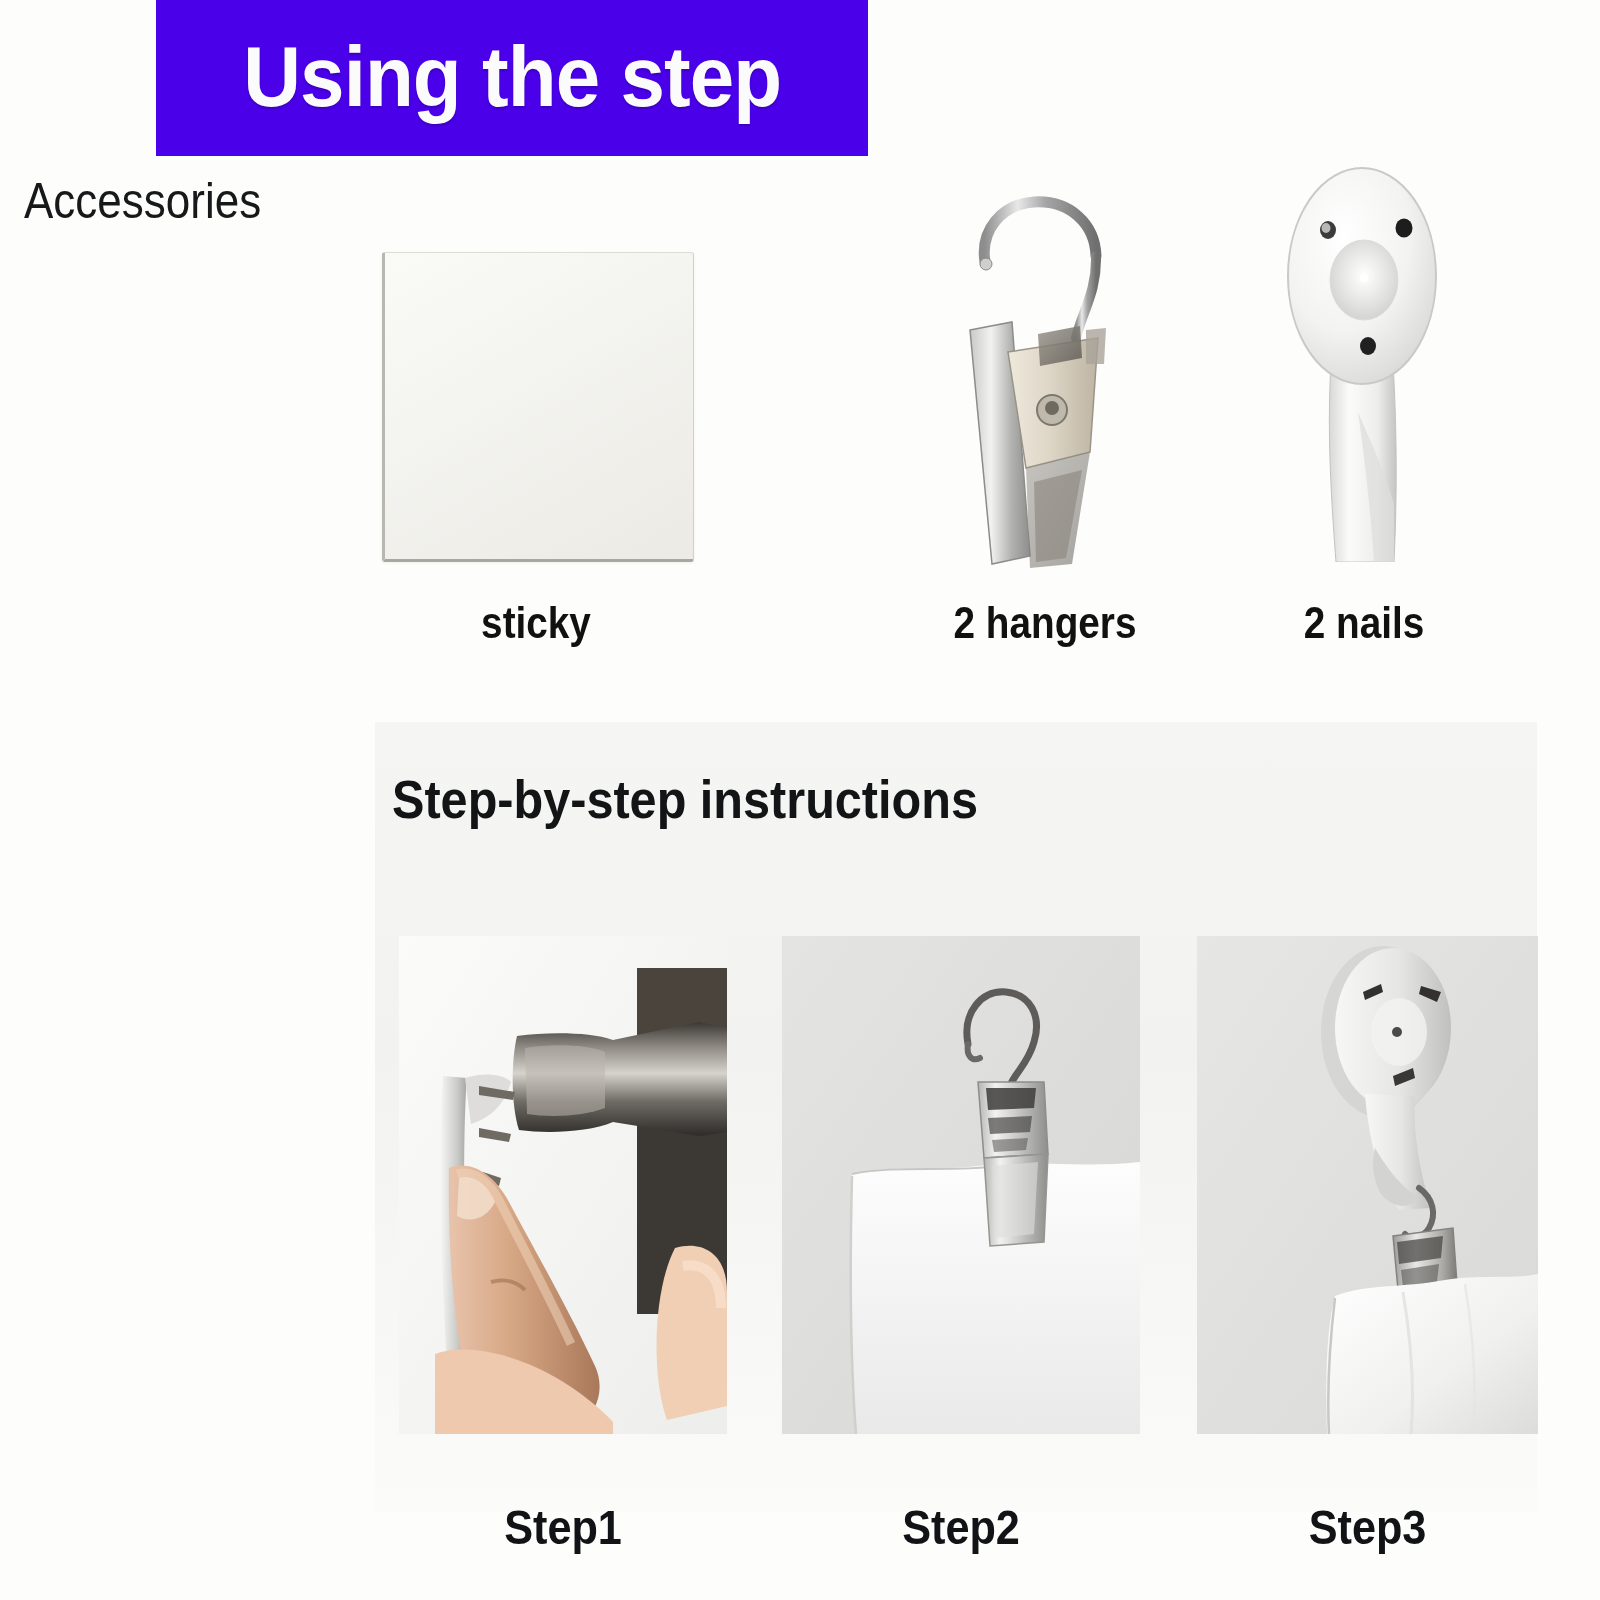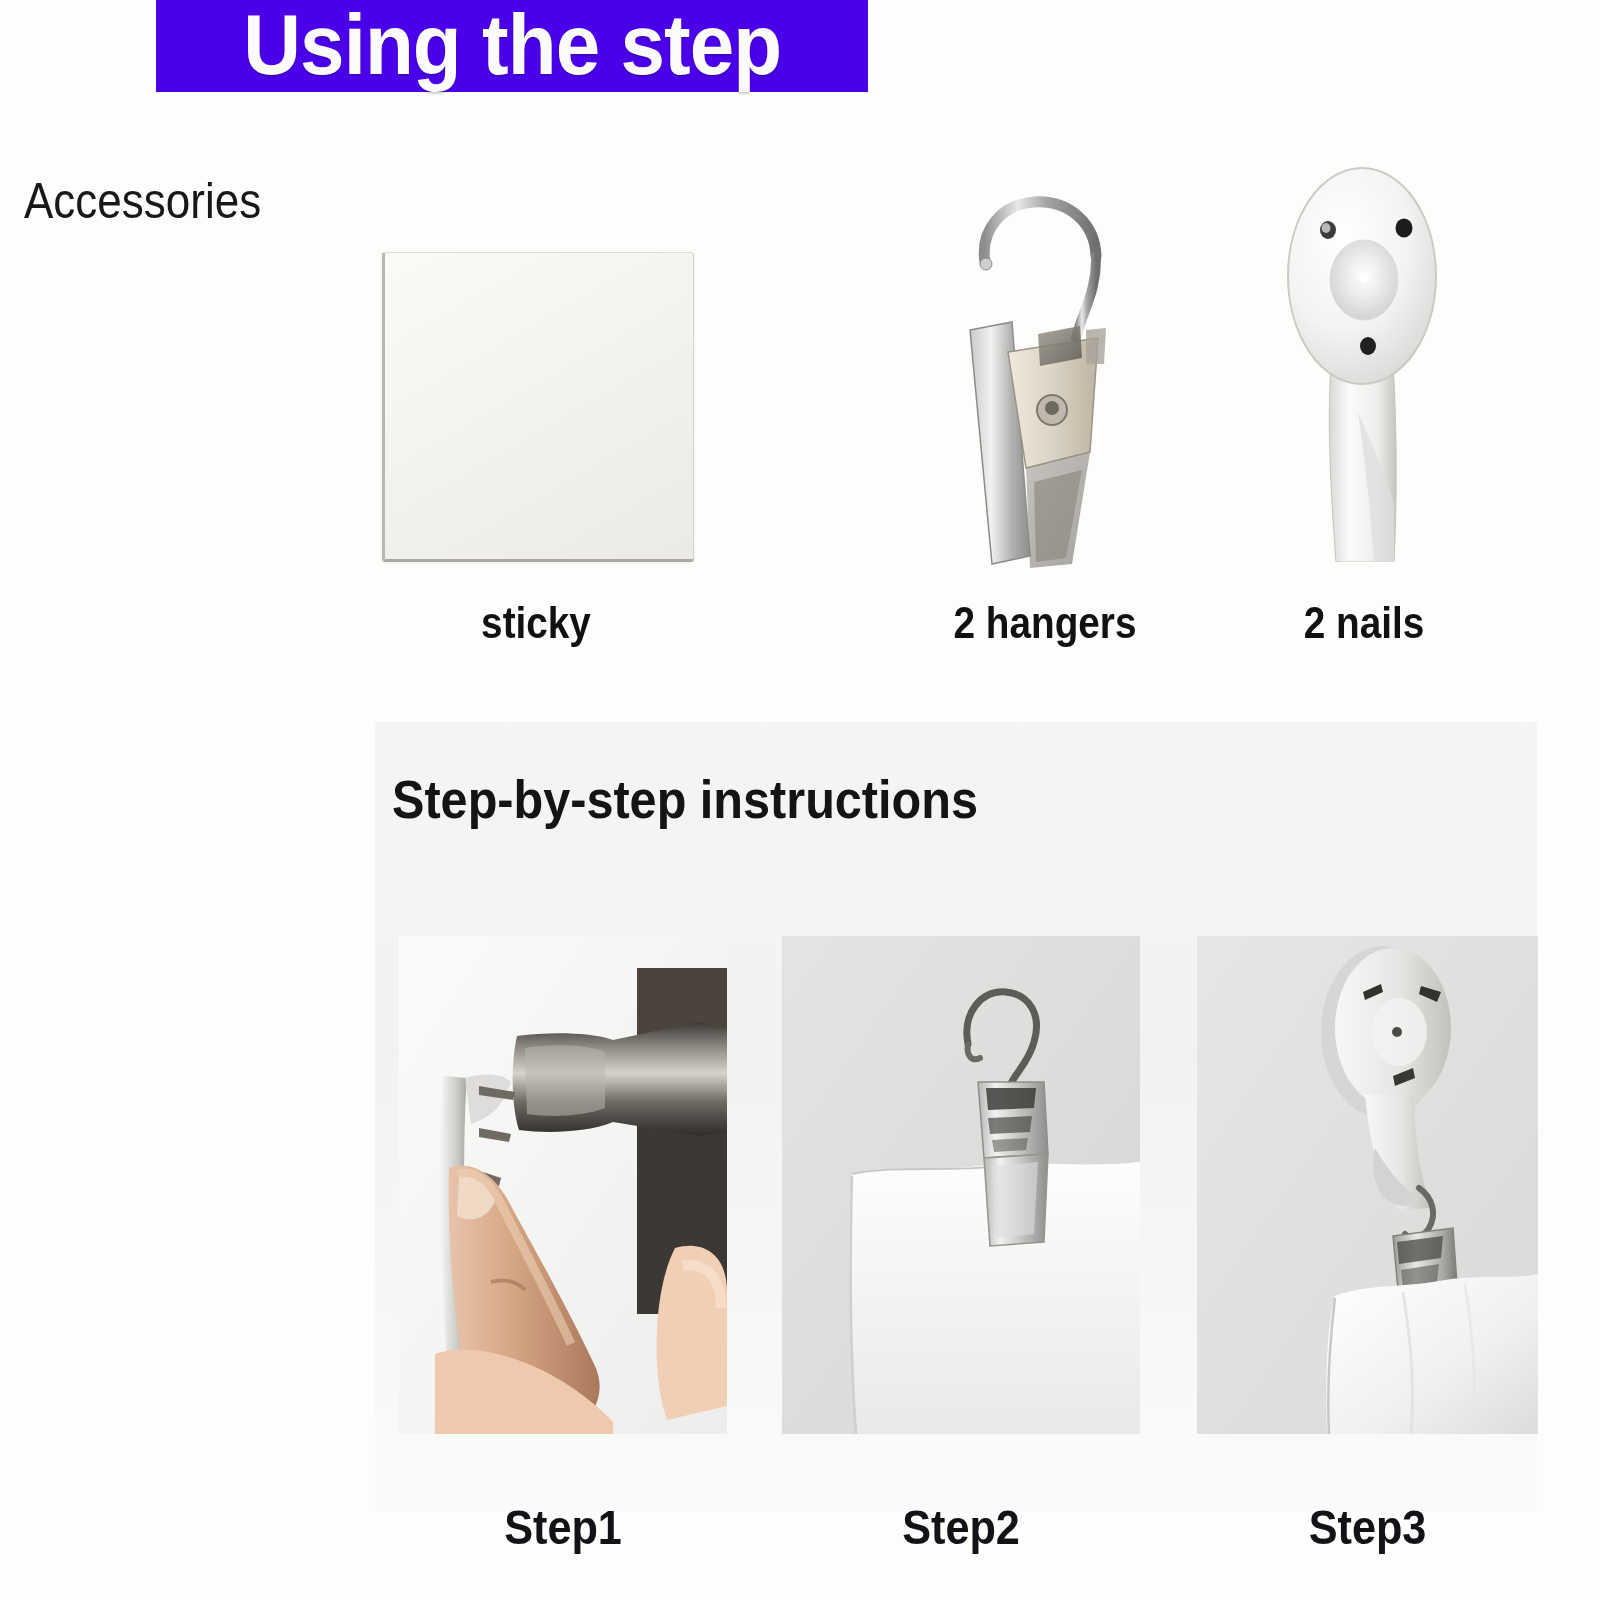--- a/index.html
+++ b/index.html
@@ -7,21 +7,21 @@
     width:1600px;height:1600px;
     background:#fdfdfc;
     font-family:"Liberation Sans", sans-serif;
     position:relative;overflow:hidden;
     -webkit-font-smoothing:antialiased;
   }
   .page{position:absolute;inset:0;}
 
   
   .title-banner{
-    position:absolute;left:156px;top:0;width:712px;height:92px;
+    position:absolute;left:156px;top:0;width:712px;height:156px;
     background:#4a00e8;
     display:flex;align-items:center;justify-content:center;
   }
   .title-banner .title-text{
     color:#fbfbfb;
     font-size:86px;
     font-weight:bold;
     letter-spacing:-1px;
     transform:scaleX(.93);
     line-height:1;

